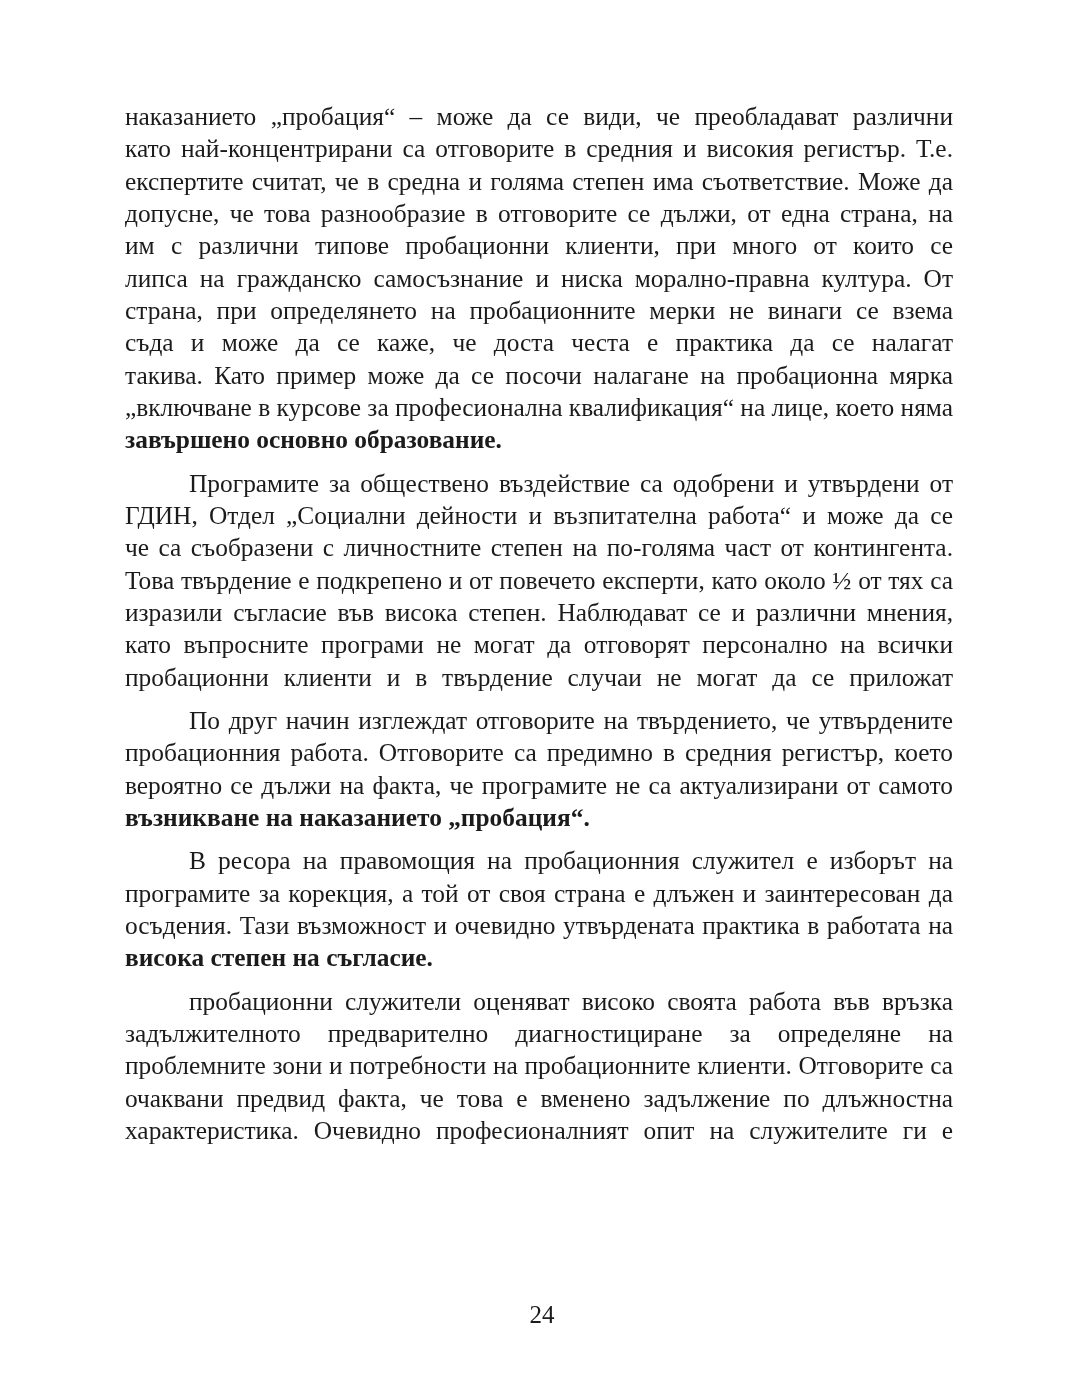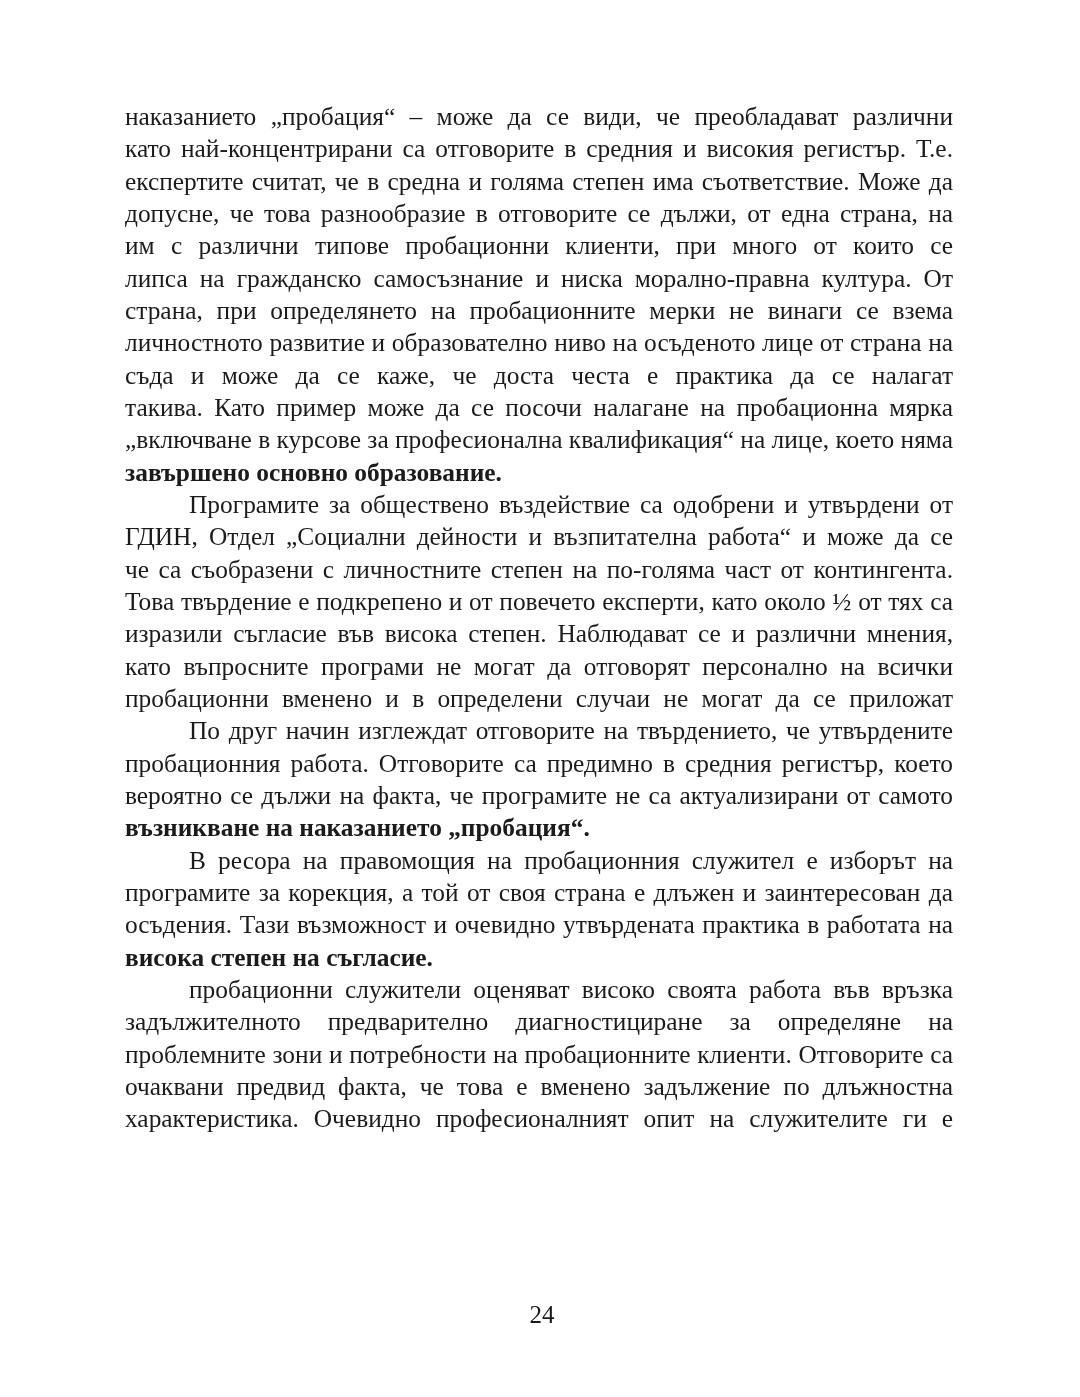--- a/index.html
+++ b/index.html
@@ -36,20 +36,21 @@
     text-align-last: justify;
     height: 32.33px;
     overflow: hidden;
   }
   .text-line.last {
     text-align-last: left;
     font-weight: bold;
   }
   .paragraph.indent .text-line:first-child {
     padding-left: 64px;
+    margin-top: 11px;
   }
   .page-number {
     position: absolute;
     top: 1300px;
     left: 2px;
     width: 100%;
     text-align: center;
     font-size: 25px;
     line-height: 30px;
     color: #1b1b1b;
@@ -61,34 +62,33 @@
 <div class="page">
   <div class="text-block">
       <div class="paragraph">
         <div class="text-line">наказанието „пробация“ – може да се види, че преобладават различни мнения,</div>
         <div class="text-line">като най-концентрирани са отговорите в средния и високия регистър. Т.е.</div>
         <div class="text-line">експертите считат, че в средна и голяма степен има съответствие. Може да се</div>
         <div class="text-line">допусне, че това разнообразие в отговорите се дължи, от една страна, на опита</div>
         <div class="text-line">им с различни типове пробационни клиенти, при много от които се наблюдава</div>
         <div class="text-line">липса на гражданско самосъзнание и ниска морално-правна култура. От друга</div>
         <div class="text-line">страна, при определянето на пробационните мерки не винаги се взема</div>
-        <div class="text-line">личностното развитие и образователно ниво на осъденото лице от страна на</div>
         <div class="text-line">съда и може да се каже, че доста честа е практика да се налагат неизпълними</div>
         <div class="text-line">такива. Като пример може да се посочи налагане на пробационна мярка</div>
         <div class="text-line">„включване в курсове за професионална квалификация“ на лице, което няма</div>
         <div class="text-line last">завършено основно образование.</div>
       </div>
       <div class="paragraph indent">
         <div class="text-line">Програмите за обществено въздействие са одобрени и утвърдени от</div>
         <div class="text-line">ГДИН, Отдел „Социални дейности и възпитателна работа“ и може да се каже,</div>
         <div class="text-line">че са съобразени с личностните степен на по-голяма част от контингента.</div>
         <div class="text-line">Това твърдение е подкрепено и от повечето експерти, като около ½ от тях са</div>
         <div class="text-line">изразили съгласие във висока степен. Наблюдават се и различни мнения, тъй</div>
         <div class="text-line">като въпросните програми не могат да отговорят персонално на всички</div>
-        <div class="text-line">пробационни вменено и в определени случаи не могат да се приложат</div>
+        <div class="text-line">пробационни клиенти и в твърдение случаи не могат да се приложат</div>
       </div>
       <div class="paragraph indent">
         <div class="text-line">По друг начин изглеждат отговорите на твърдението, че утвърдените</div>
         <div class="text-line">пробационния работа. Отговорите са предимно в средния регистър, което</div>
         <div class="text-line">вероятно се дължи на факта, че програмите не са актуализирани от самото</div>
         <div class="text-line last">възникване на наказанието „пробация“.</div>
       </div>
       <div class="paragraph indent">
         <div class="text-line">В ресора на правомощия на пробационния служител е изборът на</div>
         <div class="text-line">програмите за корекция, а той от своя страна е длъжен и заинтересован да се</div>

